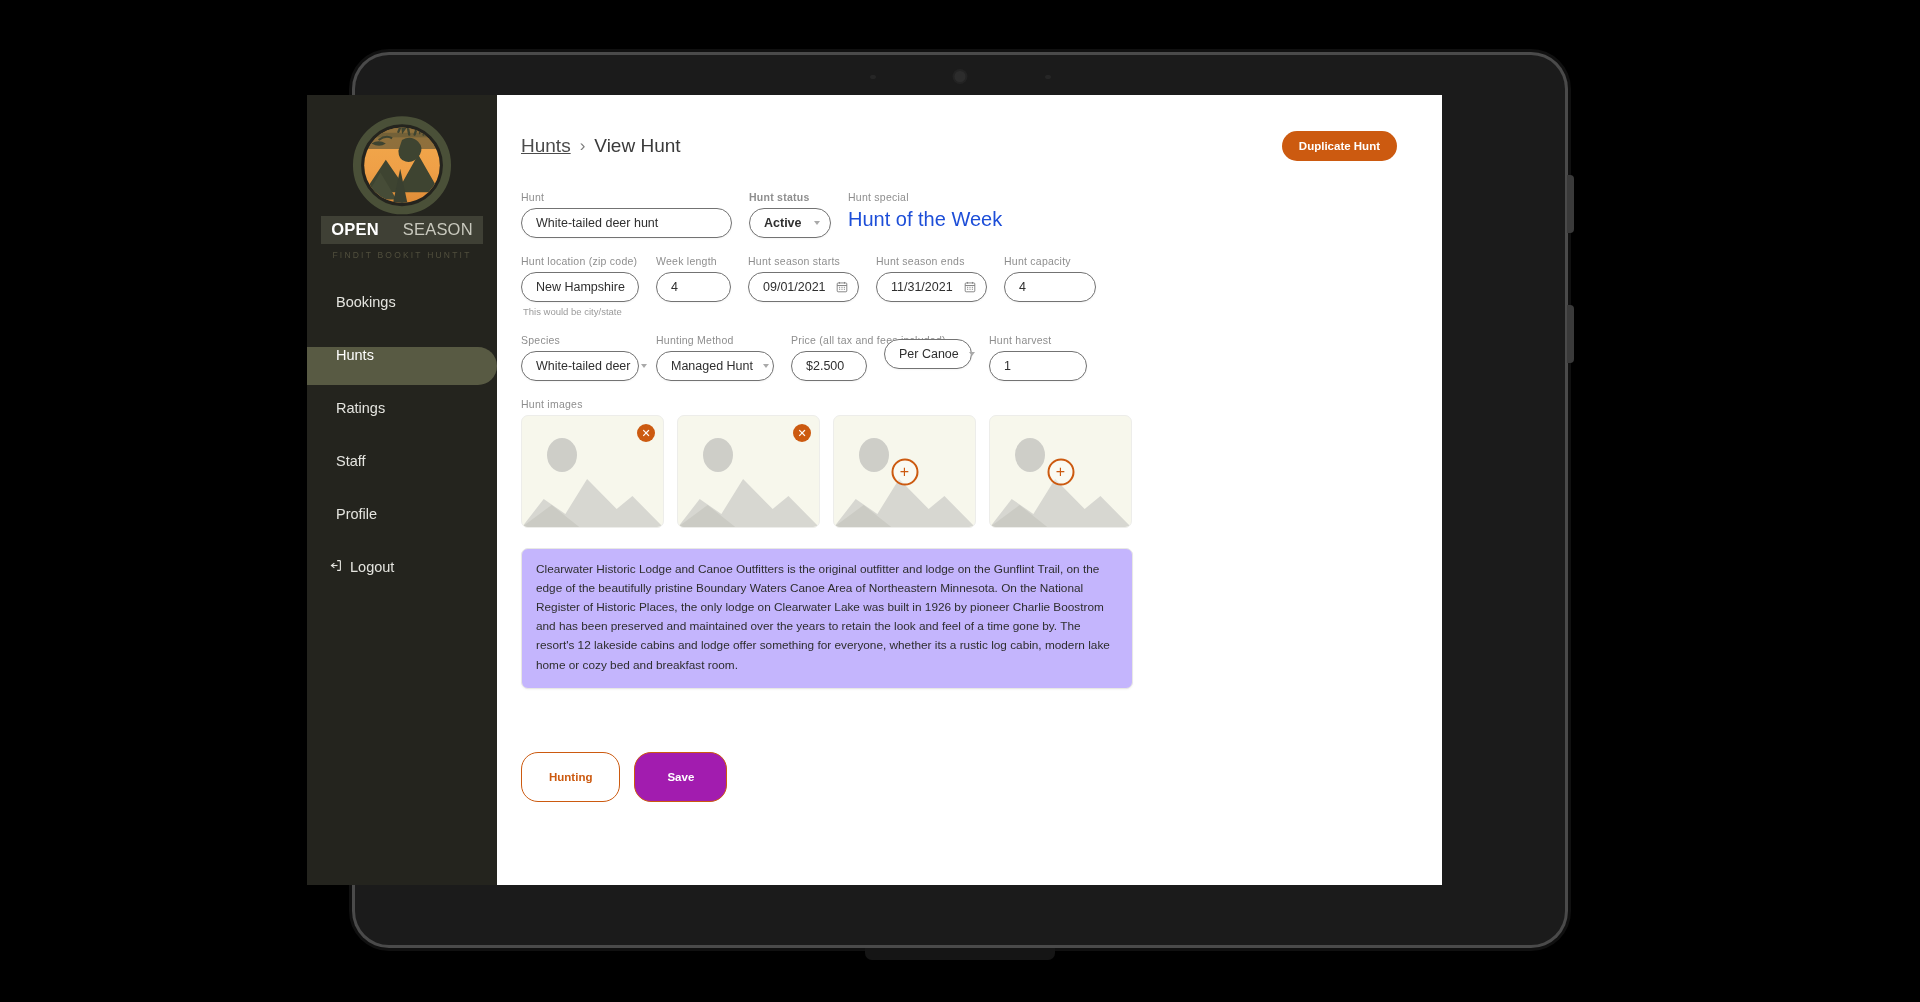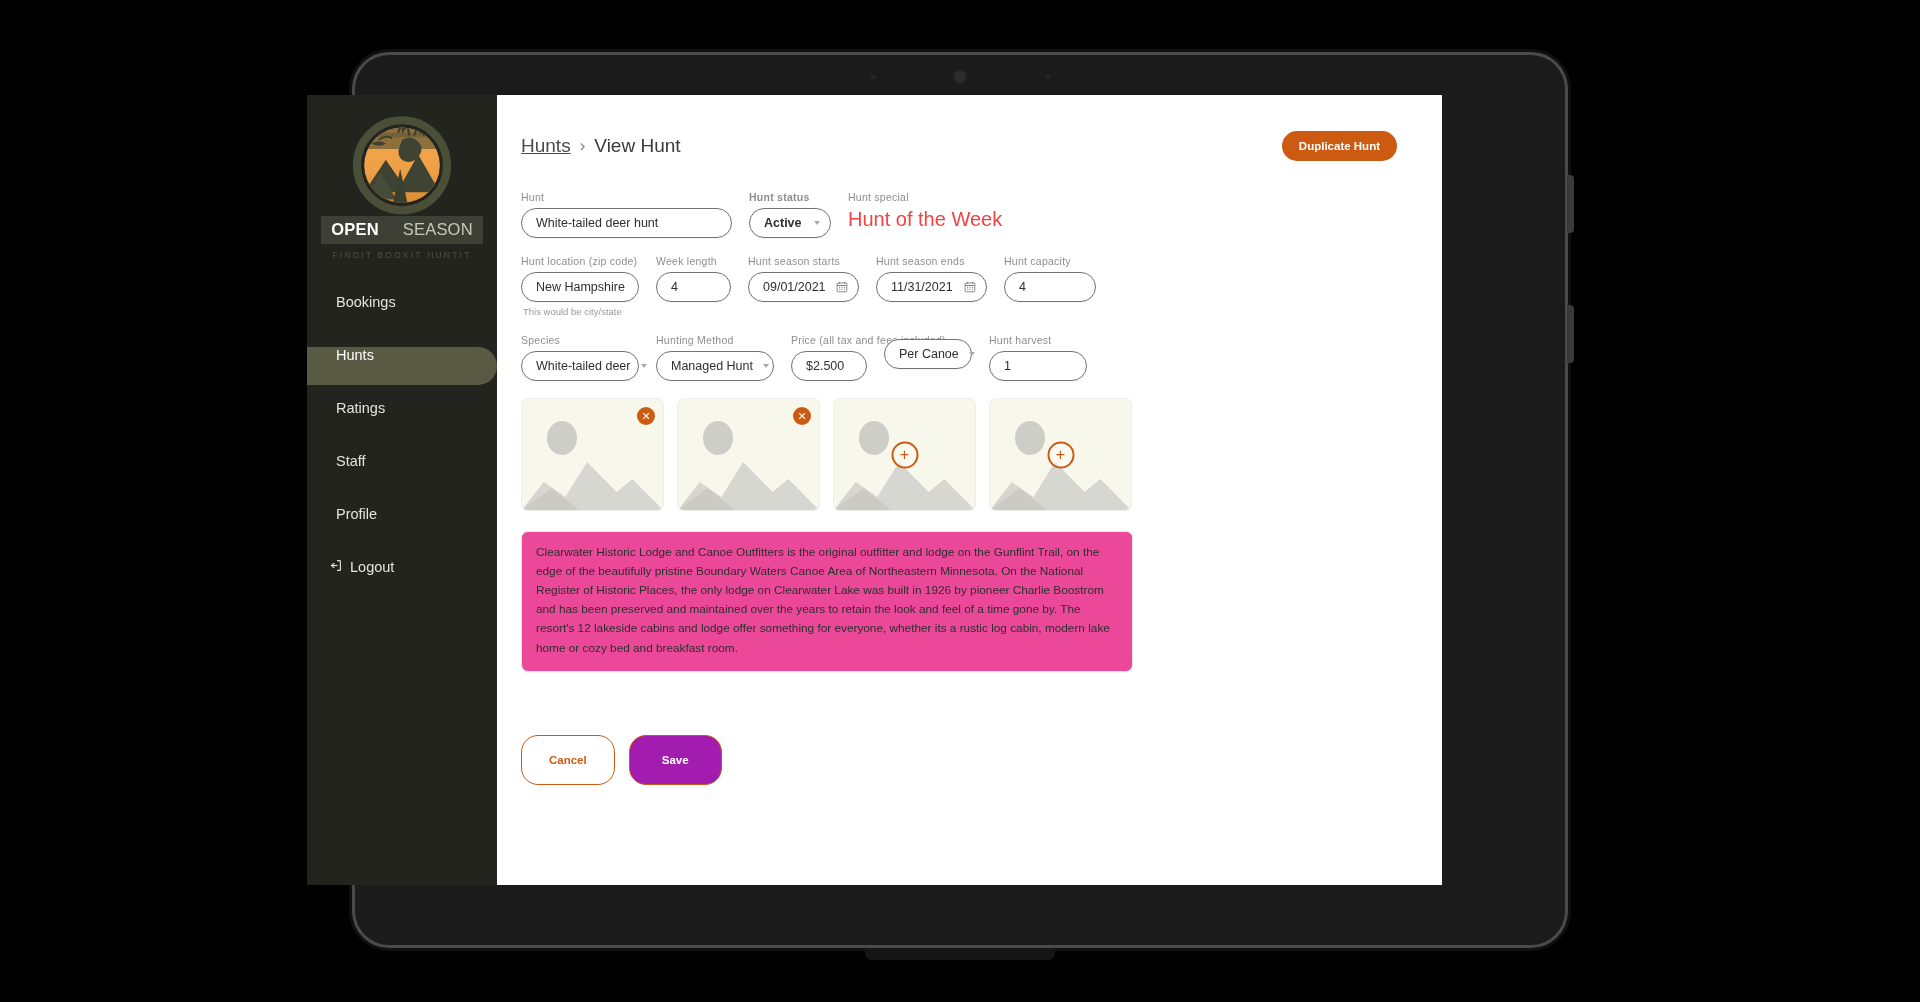--- a/index.html
+++ b/index.html
@@ -141,21 +141,21 @@
   }
   .ctrl.sel { justify-content:space-between; padding-right:10px; }
   .caret {
     width:0; height:0; margin-left:10px;
     border-left:3.5px solid transparent;
     border-right:3.5px solid transparent;
     border-top:4px solid #a9a9a9;
   }
   .helper { font-size:9.5px; color:#9a9a9a; margin-top:4px; margin-left:2px; }
   .special-title {
-    font-size:20px; color:#ef4444; font-weight:400;
+    font-size:20px; color:#1d4ed8; font-weight:400;
     margin-top:0; white-space:nowrap;
   }
   .cal { margin-left:8px; color:#7b7b7b; display:inline-flex; }
 
   
   .w-hunt   { width:211px; }
   .w-status { width:82px;font-weight:bold; }
   .w-loc    { width:118px; }
   .w-len    { width:75px; }
   .w-date   { width:111px; }
@@ -203,21 +203,21 @@
 
   
   .about-wrap { margin-top:20px; }
   .about-box {
     width:612px; min-height:95px;
     border:1px solid #e8e8e5;
     border-radius:7px;
     padding:11px 14px 13px 14px;
     font-size:11.8px; line-height:1.62; color:#2e2e2e;
     box-shadow:0 1px 2px rgba(0,0,0,.04);
-    background:#ec4899;
+    background:#c4b5fd;
   }
 
   
   .footer { margin-top:63px; display:flex; gap:14px; }
   .btn-cancel {
     background:#fff; color:#cc5a10;
     border:1px solid #cc5a10; border-radius:17px;
     font-size:11.5px; font-weight:700;
     padding:9px 27px; cursor:pointer;
     font-family:"Liberation Sans", sans-serif;
@@ -410,20 +410,21 @@
               <span class="caret"></span>
             </div>
           </div>
           <div class="fld w-harv">
             <span class="lbl">Hunt harvest</span>
             <div class="ctrl">1</div>
           </div>
         </div>
 
         <div style="margin-top:2px;">
+          <span class="lbl">Hunt images</span>
           <div class="img-grid">
 
             <div class="thumb">
               <div class="sun"></div>
               <svg class="mtn-a" viewBox="0 0 143 62" preserveAspectRatio="none">
                 <path d="M0 62 L22 34 L44 49 L66 14 L96 44 L112 31 L143 62 Z" fill="#d7d7d1"></path>
                 <path d="M0 62 L30 40 L58 62 Z" fill="#cbcbc4"></path>
               </svg>
               <div class="badge-x">✕</div>
             </div>
@@ -456,20 +457,20 @@
             </div>
 
           </div>
         </div>
 
         <div class="about-wrap">
           <div class="about-box">Clearwater Historic Lodge and Canoe Outfitters is the original outfitter and lodge on the Gunflint Trail, on the edge of the beautifully pristine Boundary Waters Canoe Area of Northeastern Minnesota.  On the National Register of Historic Places, the only lodge on Clearwater Lake was built in 1926 by pioneer Charlie Boostrom and has been preserved and maintained over the years to retain the look and feel of a time gone by.  The resort's 12 lakeside cabins and lodge offer something for everyone, whether its a rustic log cabin, modern lake home or cozy bed and breakfast room.</div>
         </div>
 
         <div class="footer">
-          <button class="btn-cancel">Cancel</button>
+          <button class="btn-cancel">Hunting</button>
           <button class="btn-save">Save</button>
         </div>
 
       </div>
     </div>
   </div>
 </div>
 
 </body></html>

